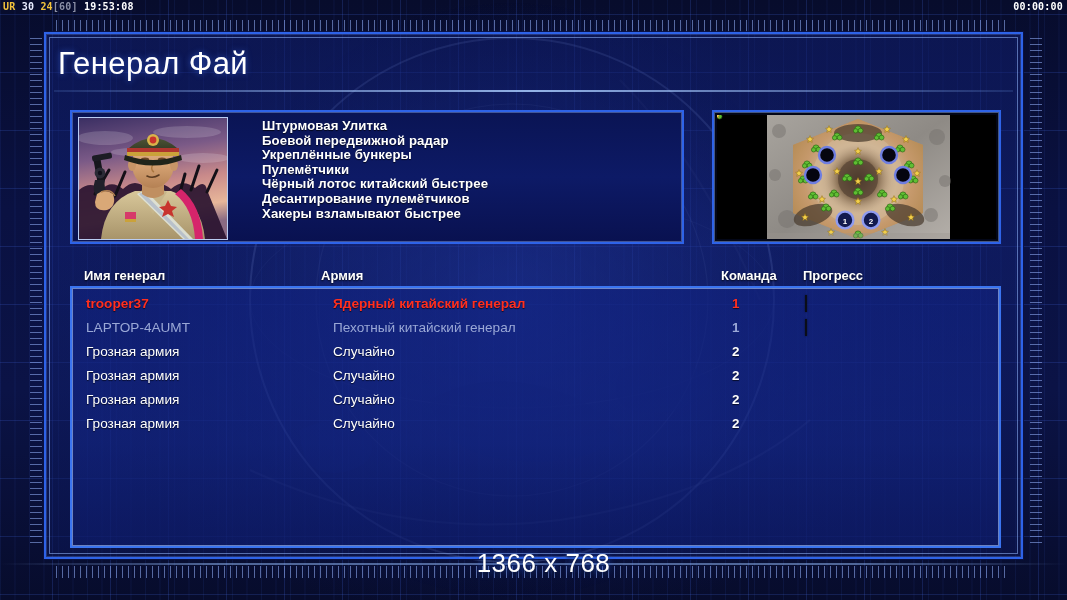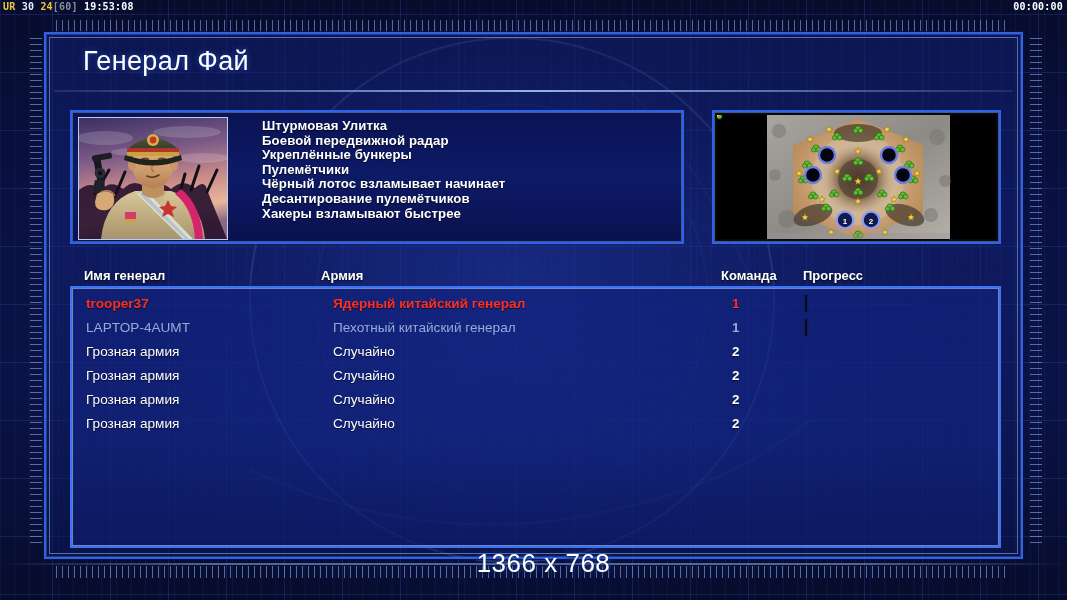--- a/index.html
+++ b/index.html
@@ -81,22 +81,22 @@
     box-shadow: 0 0 0 1px rgba(10,18,70,.9), inset 0 0 0 1px rgba(120,160,255,.25);
     z-index: 10;
   }
   .panel-inner-line {
     position: absolute; inset: 3px;
     border: 1px solid rgba(150,185,255,.55);
     pointer-events: none;
   }
 
   .title {
-    position: absolute; left: 37px; top: 12px;
-    font-size: 27px; color: #ffffff;
+    position: absolute; left: 12px; top: 12px;
+    font-size: 31px; color: #ffffff;
     letter-spacing: .4px;
     text-shadow: 0 0 6px rgba(60,110,240,.6);
   }
   .title-rule {
     position: absolute; left: 8px; right: 8px; top: 56px;
     height: 2px;
     background: linear-gradient(90deg, rgba(120,170,255,.15), rgba(170,205,255,.85), rgba(120,170,255,.15));
   }
 
   
@@ -347,21 +347,21 @@
             <path d="M18,76 q8,-6 16,0 q4,12 -6,16 q-12,2 -12,-8 z" fill="#d9a877"></path>
             <path d="M22,74 q10,-4 14,4" stroke="#b07f51" stroke-width="1.4" fill="none"></path>
           </svg>
         </div>
 
         <div class="ability-list">
           <div>Штурмовая Улитка</div>
           <div>Боевой передвижной радар</div>
           <div>Укреплённые бункеры</div>
           <div>Пулемётчики</div>
-          <div>Чёрный лотос взламывает начинает</div>
+          <div>Чёрный лотос китайский быстрее</div>
           <div>Десантирование пулемётчиков</div>
           <div>Хакеры взламывают быстрее</div>
         </div>
       </div>
 
       <div class="minimap-box">
         <div class="minimap">
           <svg width="283" height="128" viewBox="0 0 283 128">
             <defs>
               <radialGradient id="terrain" cx="50%" cy="50%" r="62%">

